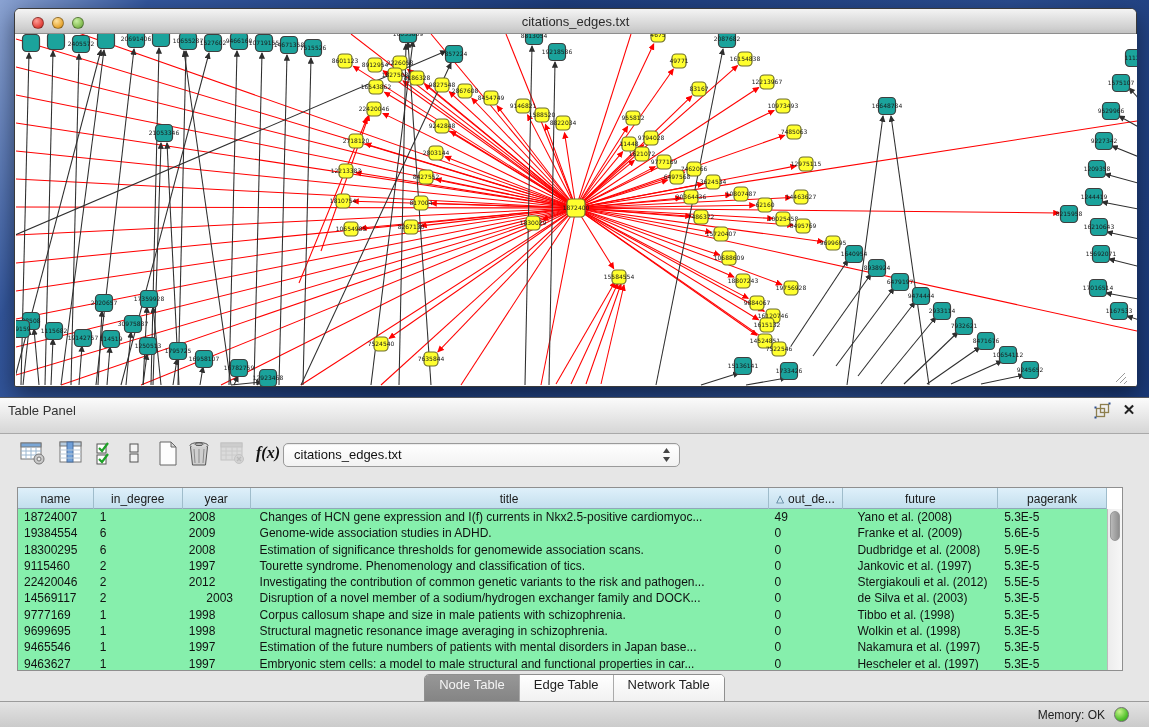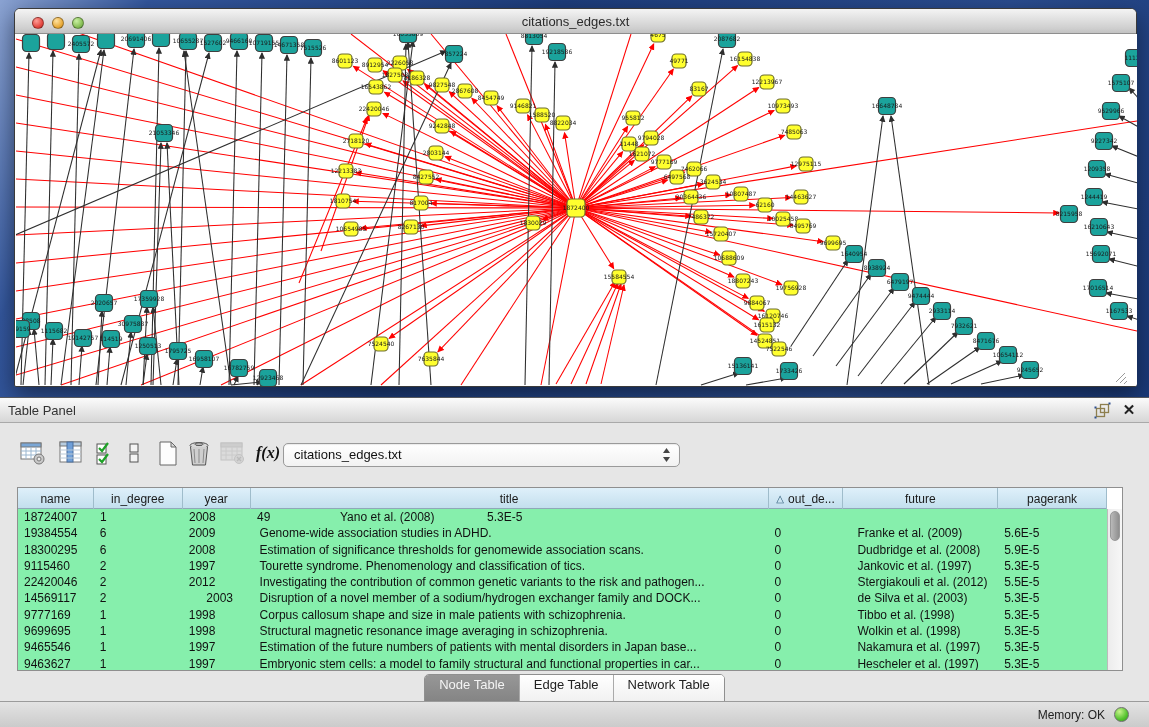--- a/index.html
+++ b/index.html
@@ -22,21 +22,21 @@
   .tl.red   { left:17px; background:radial-gradient(circle at 35% 30%, #ff9d96, #e2453e 65%, #b8352f); }
   .tl.yel   { left:37px; background:radial-gradient(circle at 35% 30%, #ffe2a0, #e8a836 65%, #c08a22); }
   .tl.grn   { left:57px; background:radial-gradient(circle at 35% 30%, #c9f0a2, #85bd53 65%, #61994a); }
   #graph-canvas { position:absolute; left:1px; top:25px; width:1121px; height:352px;
     background:#fff; overflow:hidden; border-radius:0 0 2px 2px; }
   #graph-canvas svg text { font-family:"DejaVu Sans", sans-serif; }
 
   
   #table-panel { position:absolute; left:0; top:397px; width:1149px; height:330px;
     background:#e6e6e6; border-top:1px solid #55575c; }
-  #panel-header { position:absolute; left:0; top:0; right:0; height:25px;
+  #panel-header { position:absolute; left:0; top:0; right:0; height:36px;
     background:linear-gradient(#fbfbfb,#d6d6d6); border-bottom:1px solid #a9a9a9; }
   #panel-title { position:absolute; left:8px; top:5px; font-size:13px; color:#333; }
   #panel-float { position:absolute; right:38px; top:4px; width:17px; height:17px; cursor:pointer; }
   #panel-close { position:absolute; right:12px; top:3px; width:16px; height:18px;
     font-size:15px; font-weight:bold; color:#222; cursor:pointer; line-height:18px; text-align:center; }
 
   #toolbar { position:absolute; left:14px; top:42px; height:36px; right:10px; }
   .tool-btn { position:absolute; top:0; width:28px; height:30px; cursor:pointer; }
   .tool-btn svg { display:block; }
   #fx-icon { font-family:"Liberation Serif", serif; font-style:italic; font-weight:bold;
@@ -821,20 +821,21 @@
           </div>
           <div class="th" style="width: 109px;">
             <span>pagerank</span>
           </div>
         </div>
       <div id="tbody">
           <div class="tr">
             <div class="td" style="width: 76px;">18724007</div>
             <div class="td" style="width: 89px;">1</div>
             <div class="td" style="width: 68px;">2008</div>
+            <div class="td" style="width: 519px; padding-left: 9px;">Changes of HCN gene expression and I(f) currents in Nkx2.5-positive cardiomyoc...</div>
             <div class="td" style="width: 75px;">49</div>
             <div class="td" style="width: 155px; padding-left: 14px;">Yano et al. (2008)</div>
             <div class="td" style="width: 109px;">5.3E-5</div>
           </div>
           <div class="tr">
             <div class="td" style="width: 76px;">19384554</div>
             <div class="td" style="width: 89px;">6</div>
             <div class="td" style="width: 68px;">2009</div>
             <div class="td" style="width: 519px; padding-left: 9px;">Genome-wide association studies in ADHD.</div>
             <div class="td" style="width: 75px;">0</div>
@@ -901,21 +902,21 @@
             <div class="td" style="width: 68px;">1997</div>
             <div class="td" style="width: 519px; padding-left: 9px;">Estimation of the future numbers of patients with mental disorders in Japan base...</div>
             <div class="td" style="width: 75px;">0</div>
             <div class="td" style="width: 155px; padding-left: 14px;">Nakamura et al. (1997)</div>
             <div class="td" style="width: 109px;">5.3E-5</div>
           </div>
           <div class="tr">
             <div class="td" style="width: 76px;">9463627</div>
             <div class="td" style="width: 89px;">1</div>
             <div class="td" style="width: 68px;">1997</div>
-            <div class="td" style="width: 519px; padding-left: 9px;">Embryonic stem cells: a model to family structural and functional properties in car...</div>
+            <div class="td" style="width: 519px; padding-left: 9px;">Embryonic stem cells: a model to male structural and functional properties in car...</div>
             <div class="td" style="width: 75px;">0</div>
             <div class="td" style="width: 155px; padding-left: 14px;">Hescheler et al. (1997)</div>
             <div class="td" style="width: 109px;">5.3E-5</div>
           </div>
         </div>
       <div id="vscroll">
         <div id="vthumb"></div>
       </div>
     </div>
 

